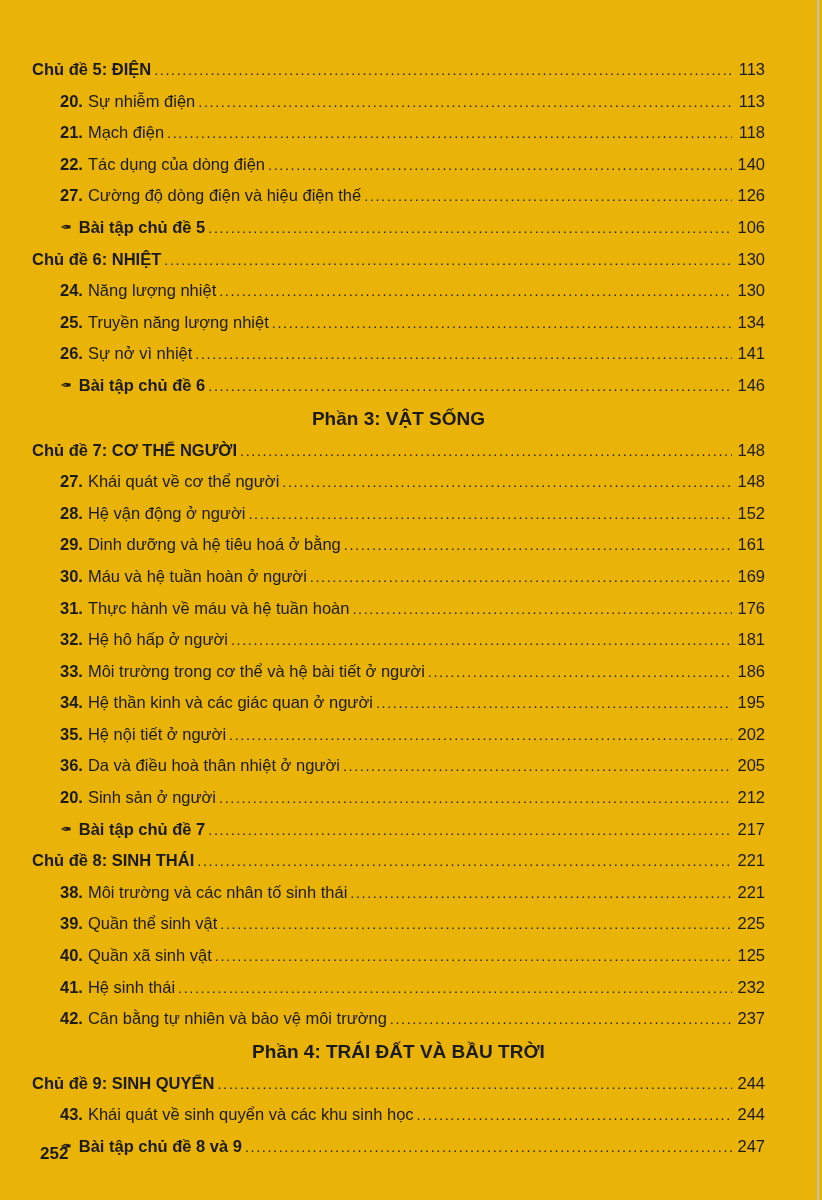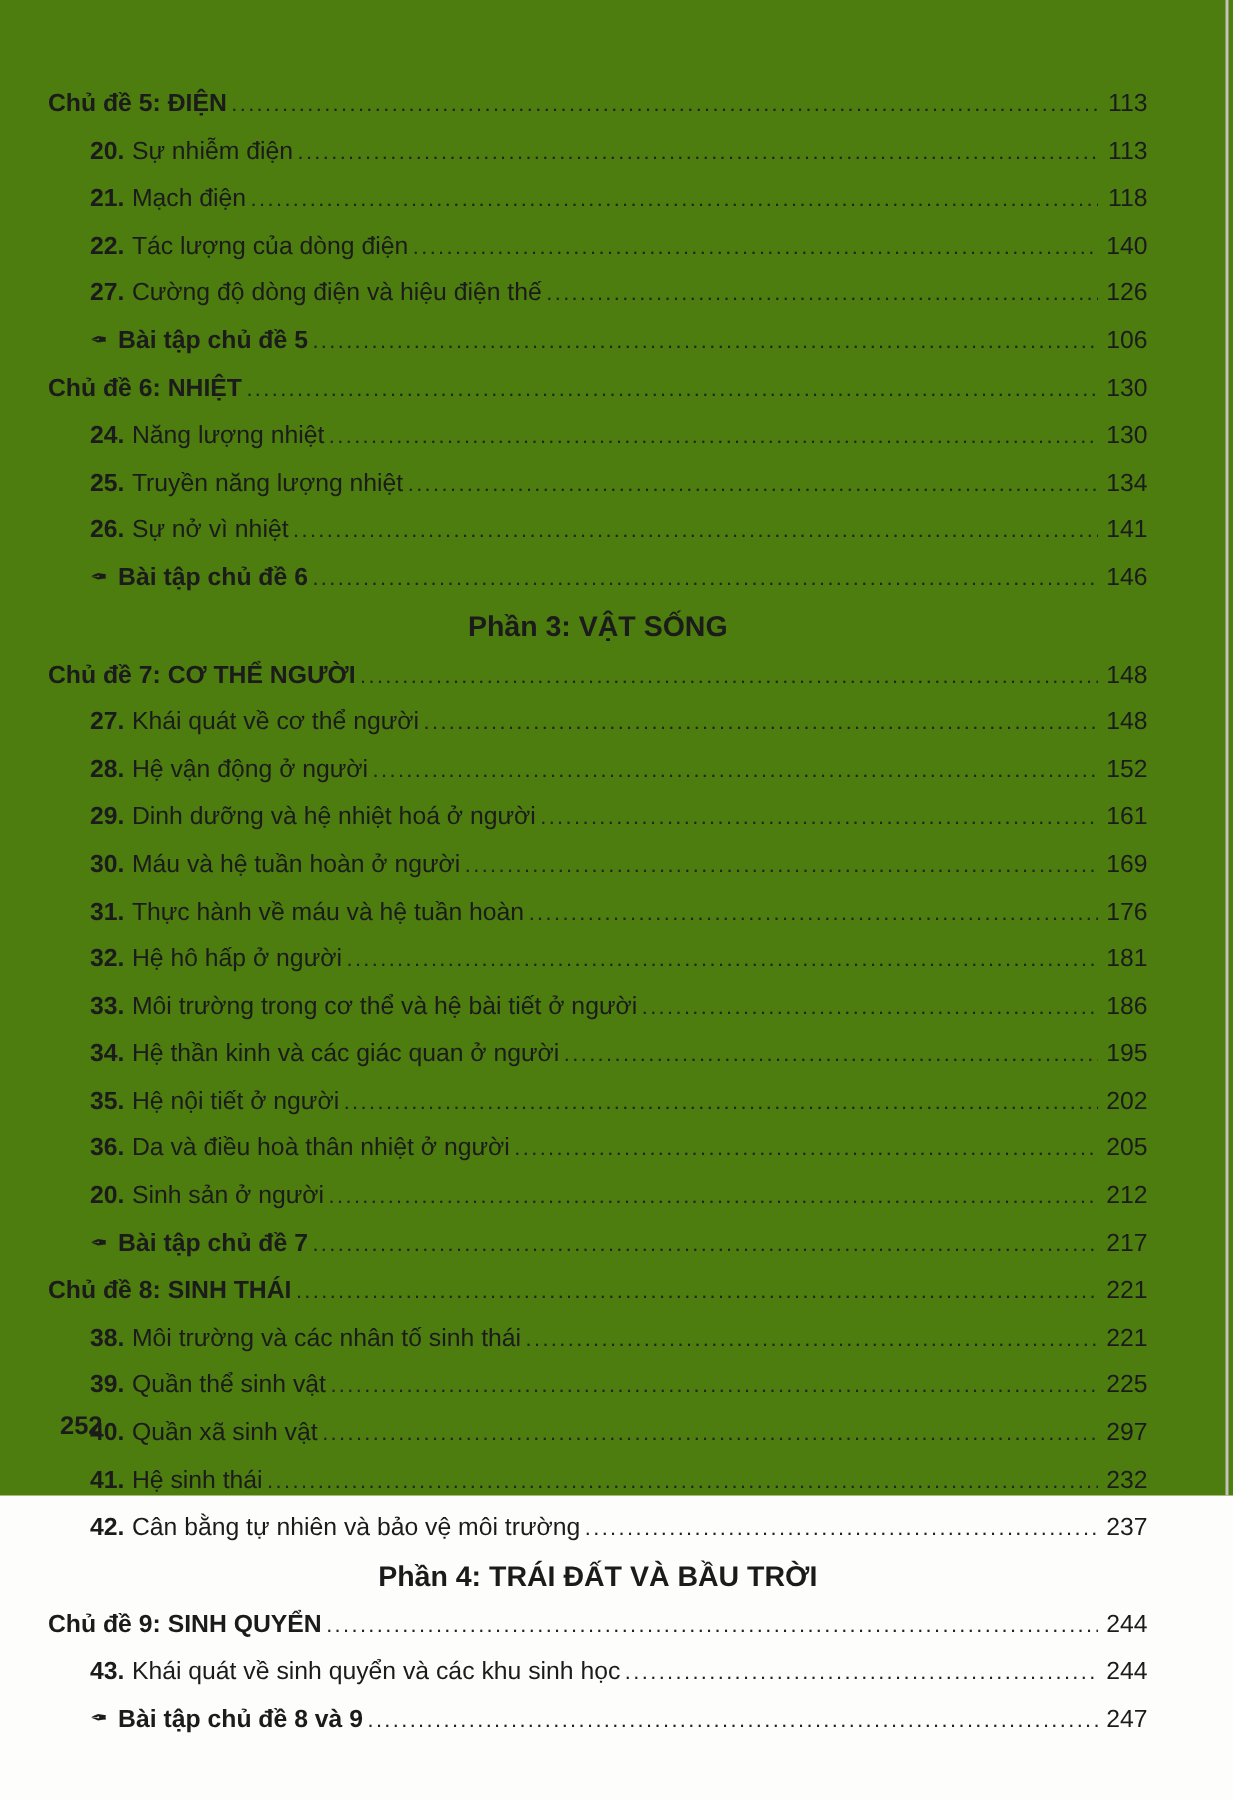--- a/index.html
+++ b/index.html
@@ -5,22 +5,22 @@
   * { margin: 0; padding: 0; box-sizing: border-box; }
   html, body {
     width: 822px; height: 1200px;
     font-family: "Liberation Sans", sans-serif;
     background: #fdfdfb;
     color: #1b1b1b;
     overflow: hidden;
   }
   .page {
     position: relative;
-    width: 822px; height: 997px;
-    background: #4d7c0f;
+    width: 822px; height: 1200px;
+    background: #eab308;
   }
   .page-edge {
     position: absolute; top: 0; right: 3px; bottom: 0;
     width: 2px; background: #c2c2c0;
   }
   .toc {
     position: absolute;
     top: 54px; left: 32px; right: 57px;
   }
   .row {
@@ -88,21 +88,21 @@
         <span class="label"><span class="num">20.</span><span class="sec-title">Sự nhiễm điện</span></span>
         <span class="dots"></span>
         <span class="pagenum">113</span>
       </div>
       <div class="row section">
         <span class="label"><span class="num">21.</span><span class="sec-title">Mạch điện</span></span>
         <span class="dots"></span>
         <span class="pagenum">118</span>
       </div>
       <div class="row section">
-        <span class="label"><span class="num">22.</span><span class="sec-title">Tác lượng của dòng điện</span></span>
+        <span class="label"><span class="num">22.</span><span class="sec-title">Tác dụng của dòng điện</span></span>
         <span class="dots"></span>
         <span class="pagenum">140</span>
       </div>
       <div class="row section">
         <span class="label"><span class="num">27.</span><span class="sec-title">Cường độ dòng điện và hiệu điện thế</span></span>
         <span class="dots"></span>
         <span class="pagenum">126</span>
       </div>
       <div class="row exercise">
         <span class="label"><span class="pen-icon">✒</span><span class="ex-title">Bài tập chủ đề 5</span></span>
@@ -144,21 +144,21 @@
         <span class="label"><span class="num">27.</span><span class="sec-title">Khái quát về cơ thể người</span></span>
         <span class="dots"></span>
         <span class="pagenum">148</span>
       </div>
       <div class="row section">
         <span class="label"><span class="num">28.</span><span class="sec-title">Hệ vận động ở người</span></span>
         <span class="dots"></span>
         <span class="pagenum">152</span>
       </div>
       <div class="row section">
-        <span class="label"><span class="num">29.</span><span class="sec-title">Dinh dưỡng và hệ nhiệt hoá ở người</span></span>
+        <span class="label"><span class="num">29.</span><span class="sec-title">Dinh dưỡng và hệ tiêu hoá ở bằng</span></span>
         <span class="dots"></span>
         <span class="pagenum">161</span>
       </div>
       <div class="row section">
         <span class="label"><span class="num">30.</span><span class="sec-title">Máu và hệ tuần hoàn ở người</span></span>
         <span class="dots"></span>
         <span class="pagenum">169</span>
       </div>
       <div class="row section">
         <span class="label"><span class="num">31.</span><span class="sec-title">Thực hành về máu và hệ tuần hoàn</span></span>
@@ -211,21 +211,21 @@
         <span class="pagenum">221</span>
       </div>
       <div class="row section">
         <span class="label"><span class="num">39.</span><span class="sec-title">Quần thể sinh vật</span></span>
         <span class="dots"></span>
         <span class="pagenum">225</span>
       </div>
       <div class="row section">
         <span class="label"><span class="num">40.</span><span class="sec-title">Quần xã sinh vật</span></span>
         <span class="dots"></span>
-        <span class="pagenum">297</span>
+        <span class="pagenum">125</span>
       </div>
       <div class="row section">
         <span class="label"><span class="num">41.</span><span class="sec-title">Hệ sinh thái</span></span>
         <span class="dots"></span>
         <span class="pagenum">232</span>
       </div>
       <div class="row section">
         <span class="label"><span class="num">42.</span><span class="sec-title">Cân bằng tự nhiên và bảo vệ môi trường</span></span>
         <span class="dots"></span>
         <span class="pagenum">237</span>

